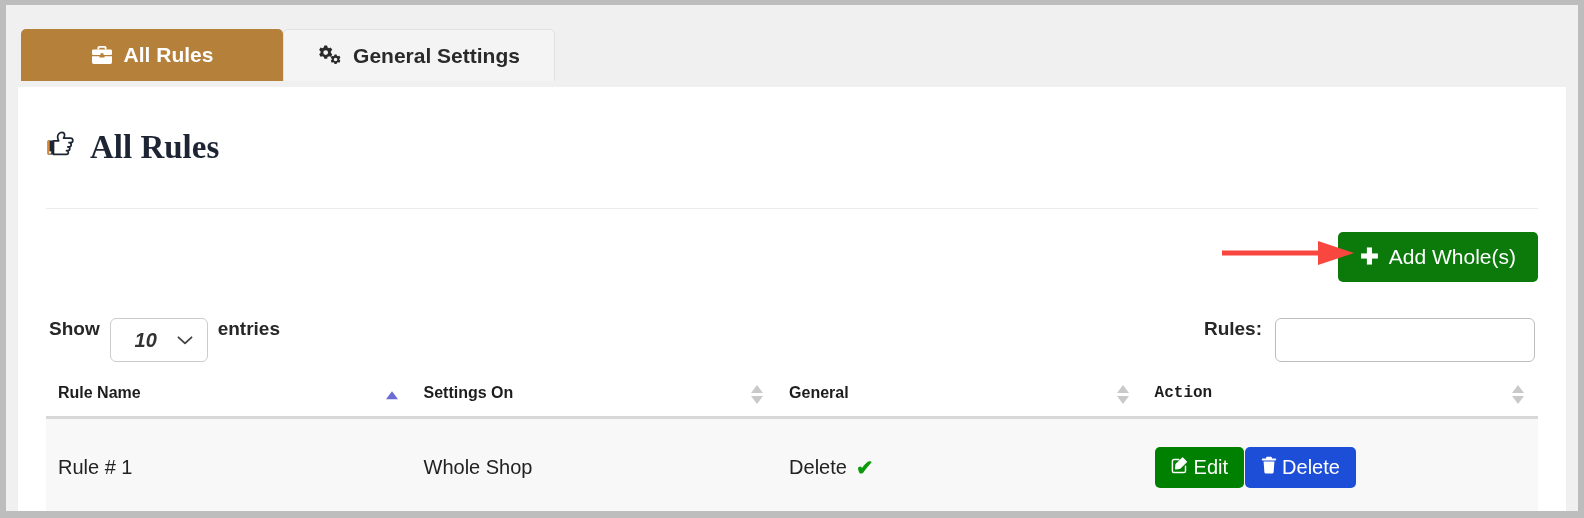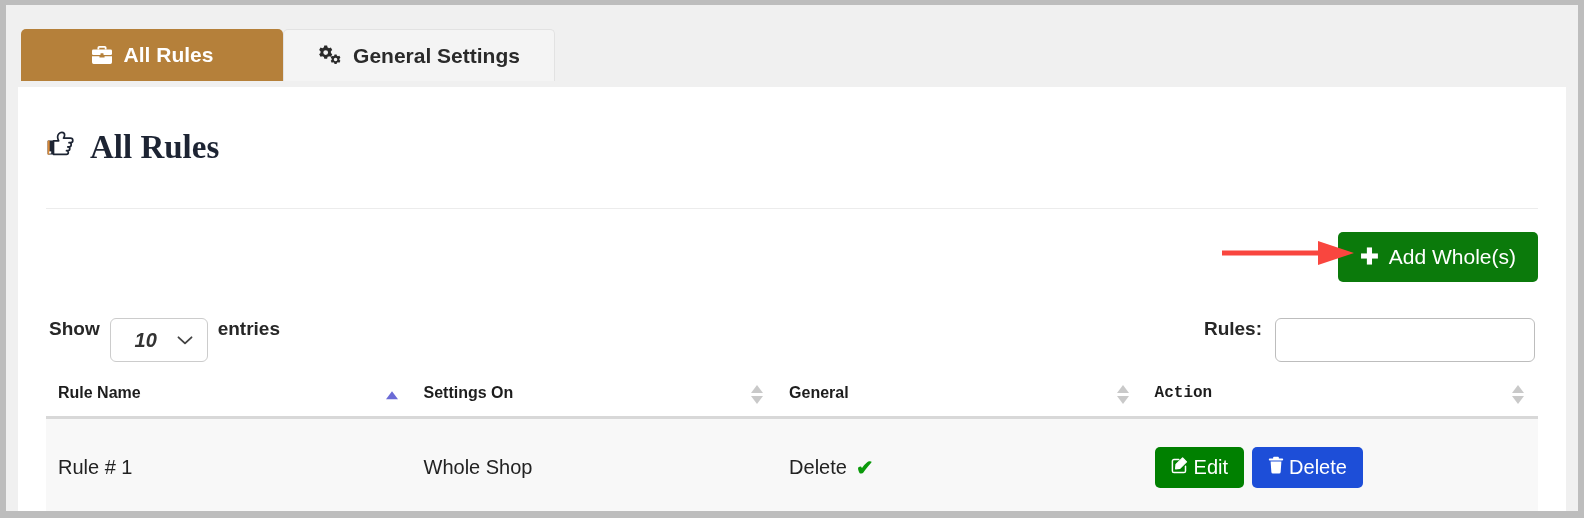--- a/index.html
+++ b/index.html
@@ -226,21 +226,21 @@
     color: #222;
     padding: 28px 12px;
     background: #f8f8f8;
     vertical-align: middle;
     white-space: nowrap;
   }
 
   .status-cell { display: inline-flex; align-items: center; gap: 9px; }
   .check { color: #0b9a0b; font-size: 21px; font-weight: bold; }
 
-  .action-cell { display: flex; gap: 8px; }
+  .action-cell { display: flex; gap: 1px; }
 
   .btn-sm {
     display: inline-flex;
     align-items: center;
     gap: 5px;
     border: none;
     border-radius: 5px;
     color: #fff;
     font-family: "Liberation Sans", sans-serif;
     font-size: 20px;

